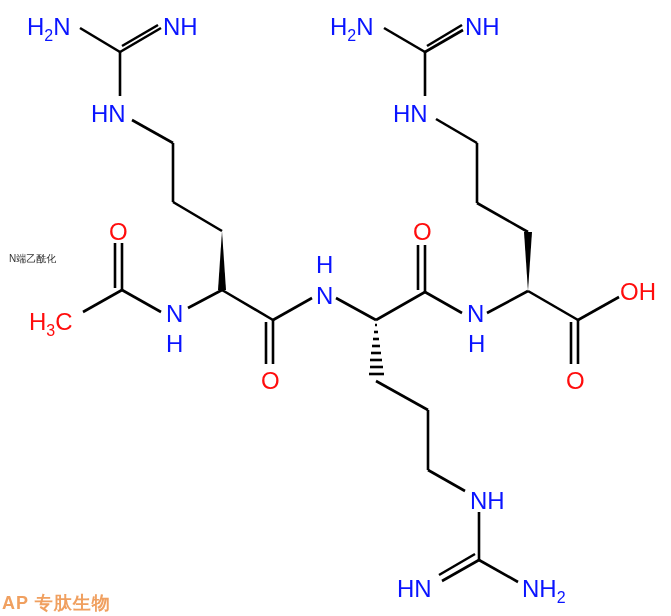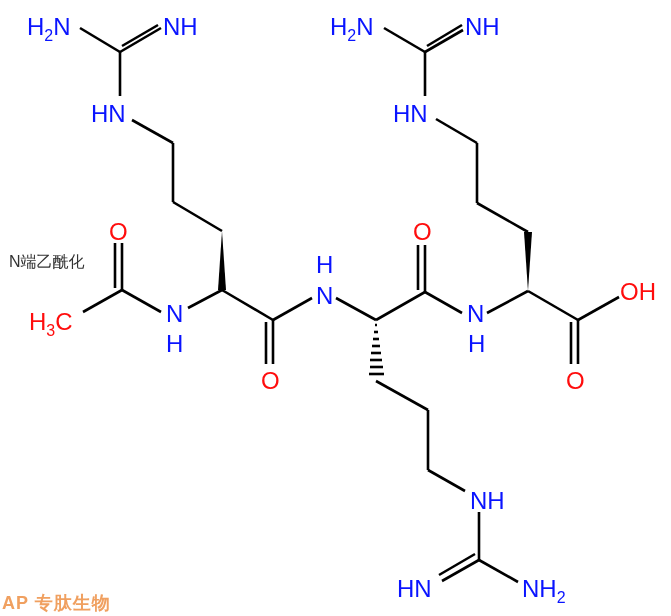--- a/index.html
+++ b/index.html
@@ -4,21 +4,21 @@
 <style>
   html, body { margin:0; padding:0; background:#ffffff; }
   body { width:671px; height:616px; position:relative; overflow:hidden;
          font-family:"Liberation Sans", sans-serif; }
   svg { position:absolute; left:0; top:0; }
   .bond { stroke:#000; stroke-width:2.6; fill:none; stroke-linecap:butt; }
   .lbl { font-family:"Liberation Sans", sans-serif; font-size:24px; }
   .sub { font-size:16px; }
   .n { fill:#0a14ff; }
   .o { fill:#ff0d0d; }
-  .note { position:absolute; left:9px; top:252px; font-size:16px; color:#333;
+  .note { position:absolute; left:9px; top:252px; font-size:10px; color:#333;
           font-family:"Liberation Sans", sans-serif; }
   .wm { position:absolute; left:2px; top:591px; font-size:18px; color:#f0a060;
         font-family:"Liberation Sans", sans-serif; font-weight:bold; letter-spacing:1px;text-align:center; }
 </style>
 </head>
 <body>
 
 <svg width="671" height="616" viewBox="0 0 671 616">
 
   <g>

